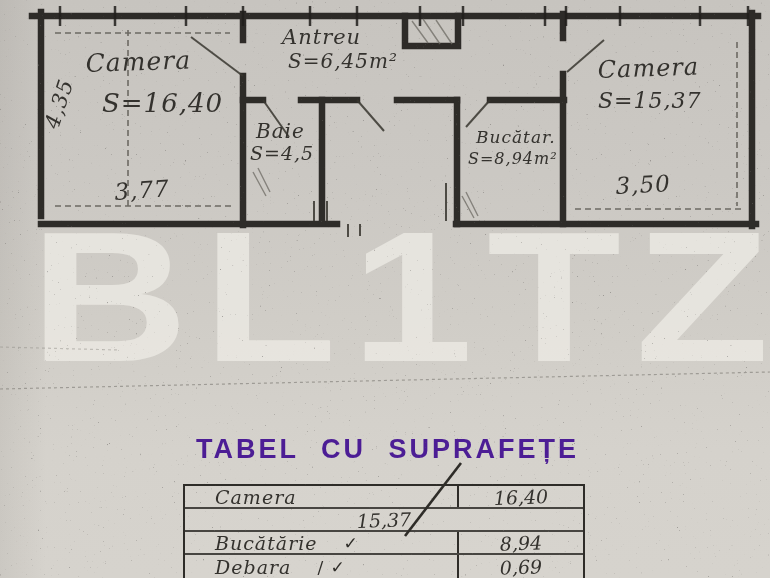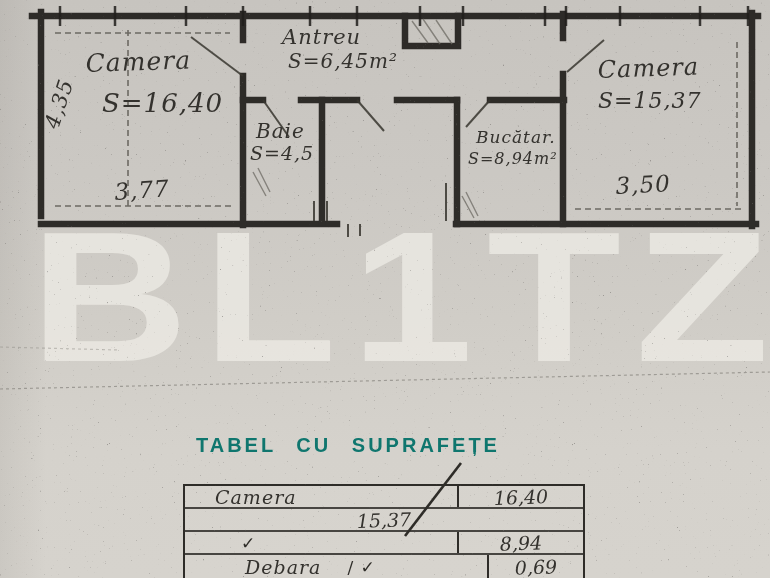--- a/index.html
+++ b/index.html
@@ -18,32 +18,32 @@
     position:absolute;left:30px;top:204px;z-index:3;
     font-family:"Liberation Sans", sans-serif;font-weight:bold;
     font-size:186px;line-height:1;letter-spacing:12px;
     color:var(--watermark,#eceae4);opacity:.82;
     transform:scaleX(1.18);transform-origin:left center;
     white-space:nowrap;user-select:none;
   }
   
   #table-title{
     position:absolute;left:196px;top:434px;z-index:4;
-    font-size:20px;font-weight:bold;color:#0f766e;
+    font-size:27px;font-weight:bold;color:#4c1d95;
     letter-spacing:3px;word-spacing:12px;white-space:nowrap;
   }
   
   #areas-table{
     position:absolute;left:183px;top:484px;z-index:4;
     width:402px;height:96px;
     border:2px solid #2e2c28;box-sizing:border-box;
     background:rgba(255,255,255,0.03);
   }
   .t-row{display:flex;height:23px;box-sizing:border-box;border-bottom:2px solid rgba(46,44,40,.85);}
-  .t-row:last-child{border-bottom:none;padding-left:30px;}
+  .t-row:last-child{border-bottom:none;}
   .t-name{
     width:274px;box-sizing:border-box;border-right:2px solid #2e2c28;
     padding-left:30px;display:flex;align-items:center;
     font-family:"DejaVu Serif", serif;font-style:italic;
     font-size:19px;color:#33312d;letter-spacing:1px;
   }
   .t-check{margin-left:26px;font-size:17px;font-style:normal;color:#2f2d29;}
   .t-val{
     flex:1;display:flex;align-items:center;justify-content:center;
     font-family:"DejaVu Serif", serif;font-style:italic;
@@ -133,20 +133,21 @@
       <span>Camera</span>
       <span class="t-check"></span>
     </div>
     <div class="t-val">16,40</div>
   </div>
   <div class="t-row">
     <div class="t-val">15,37</div>
   </div>
   <div class="t-row">
     <div class="t-name">
+      <span>Bucătărie</span>
       <span class="t-check">✓</span>
     </div>
     <div class="t-val">8,94</div>
   </div>
   <div class="t-row">
     <div class="t-name">
       <span>Debara</span>
       <span class="t-check">/ ✓</span>
     </div>
     <div class="t-val">0,69</div>

